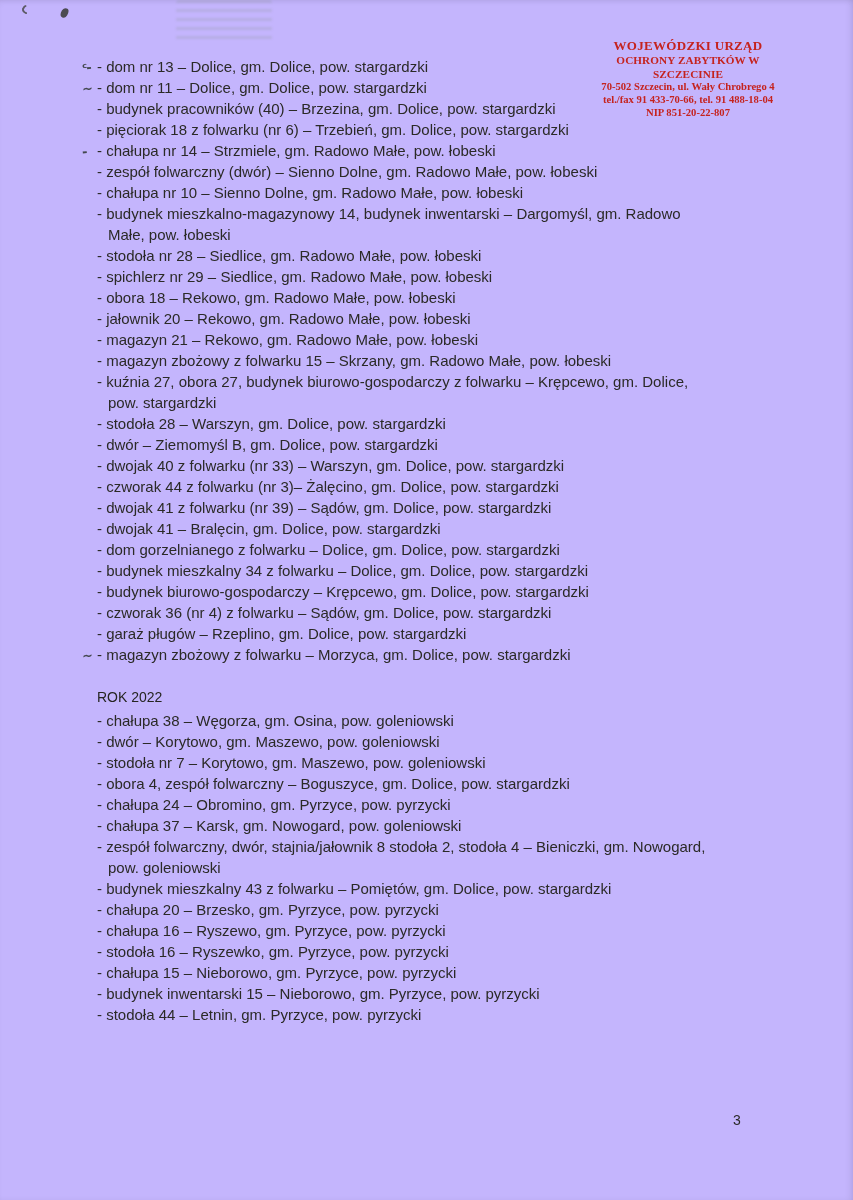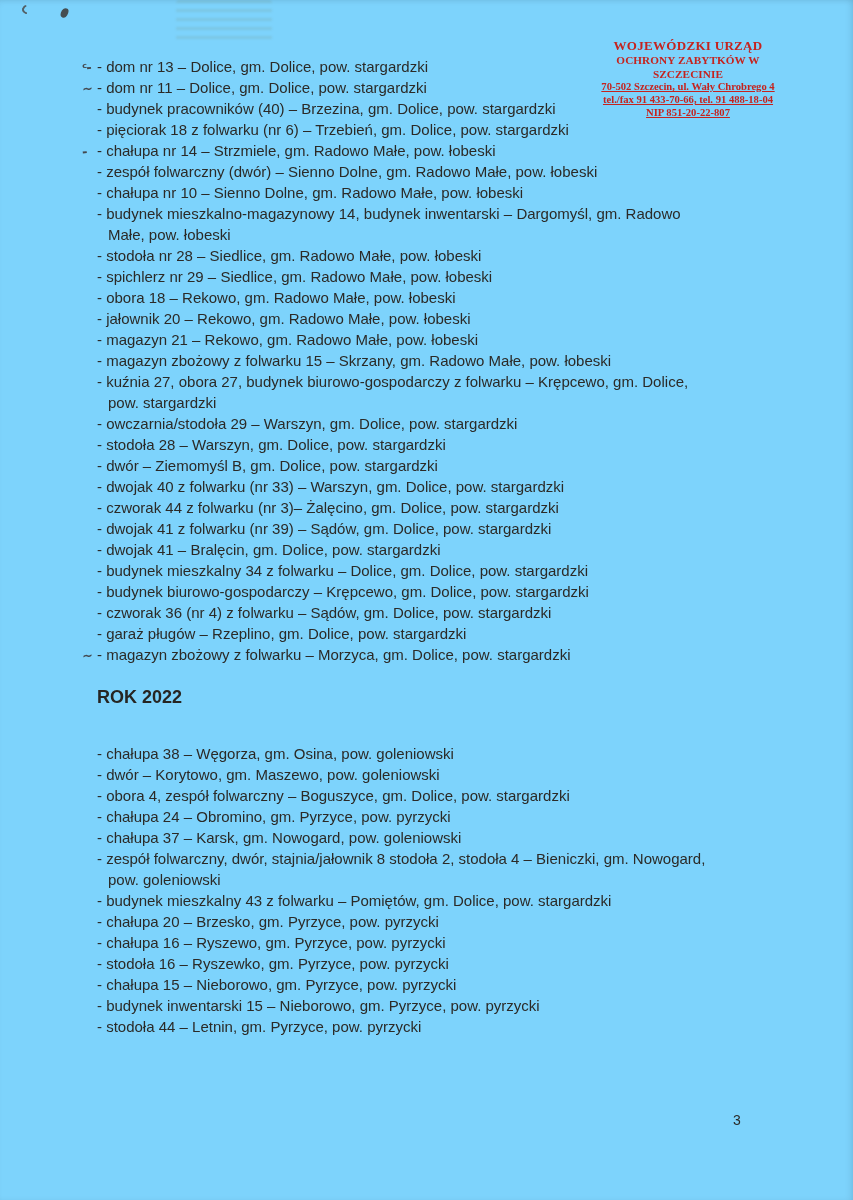--- a/index.html
+++ b/index.html
@@ -4,21 +4,21 @@
 <style>
   * { margin:0; padding:0; box-sizing:border-box; }
   html,body { width:853px; height:1200px; }
   body {
     font-family:"Liberation Sans", sans-serif;
     background:#e9e9e7;
   }
   .page {
     position:relative;
     width:853px; height:1200px;
-    background:#7dd3fc;
+    background:#c4b5fd;
     overflow:hidden;
     box-shadow: inset -4px 0 8px -4px rgba(0,0,0,.14), inset 0 4px 7px -4px rgba(0,0,0,.10);
   }
 
   
   .pen-a {
     position:absolute; left:22px; top:5px; width:9px; height:9px;
     border:2px solid #4c4c4c; border-radius:50%;
     border-right-color:transparent; border-top-color:transparent;
     transform:rotate(40deg); opacity:.85;
@@ -38,21 +38,21 @@
 
   
   .stamp {
     position:absolute; left:580px; top:38px; width:216px;
     text-align:center; color:#c5231e;
     font-family:"Liberation Serif", serif;
     font-weight:700; line-height:1.22;
   }
   .stamp .l1 { font-size:13px; letter-spacing:.3px; }
   .stamp .l2 { font-size:11.2px; letter-spacing:.1px; }
-  .stamp .l3, .stamp .l4, .stamp .l5 { font-size:10.6px; font-weight:700;text-decoration:underline; }
+  .stamp .l3, .stamp .l4, .stamp .l5 { font-size:10.6px; font-weight:700; }
 
   
   .content {
     position:absolute; left:97px; top:56px; width:622px;
     color:#2b2a27;
   }
   .item-list { list-style:none; width:620px; }
   .row {
     position:relative;
     font-size:15px; line-height:21px;
@@ -61,22 +61,22 @@
   .mark {
     position:absolute; left:-15px; top:1px;
     text-indent:0;
     font-family:"DejaVu Sans", sans-serif;
     font-size:13px; font-weight:700;
     color:#43484e;
     transform:rotate(-6deg);
     letter-spacing:-1px;
   }
   .rok {
-    font-size:18px; font-weight:700; line-height:21px;
-    margin-top:22px; margin-bottom:35px;
+    font-size:14px; font-weight:400; line-height:21px;
+    margin-top:22px; margin-bottom:2px;
     color:#262522;
   }
   .page-number {
     position:absolute; left:733px; top:1112px;
     font-size:14px; color:#2b2a27;
   }
 </style>
 </head>
 <body>
 
@@ -166,24 +166,20 @@
         <li class="row">
           <span class="mark"></span>
           <span>- magazyn zbożowy z folwarku 15 – Skrzany, gm. Radowo Małe, pow. łobeski</span>
         </li>
 
         <li class="row">
           <span class="mark"></span>
           <span>- kuźnia 27, obora 27, budynek biurowo-gospodarczy z folwarku – Krępcewo, gm. Dolice, pow. stargardzki</span>
         </li>
 
-        <li class="row">
-          <span class="mark"></span>
-          <span>- owczarnia/stodoła 29 – Warszyn, gm. Dolice, pow. stargardzki</span>
-        </li>
 
         <li class="row">
           <span class="mark"></span>
           <span>- stodoła 28 – Warszyn, gm. Dolice, pow. stargardzki</span>
         </li>
 
 
         <li class="row">
           <span class="mark"></span>
           <span>- dwór – Ziemomyśl B, gm. Dolice, pow. stargardzki</span>
@@ -202,20 +198,24 @@
         <li class="row">
           <span class="mark"></span>
           <span>- dwojak 41 z folwarku (nr 39) – Sądów, gm. Dolice, pow. stargardzki</span>
         </li>
 
         <li class="row">
           <span class="mark"></span>
           <span>- dwojak 41 – Bralęcin, gm. Dolice, pow. stargardzki</span>
         </li>
 
+        <li class="row">
+          <span class="mark"></span>
+          <span>- dom gorzelnianego z folwarku – Dolice, gm. Dolice, pow. stargardzki</span>
+        </li>
 
         <li class="row">
           <span class="mark"></span>
           <span>- budynek mieszkalny 34 z folwarku – Dolice, gm. Dolice, pow. stargardzki</span>
         </li>
 
         <li class="row">
           <span class="mark"></span>
           <span>- budynek biurowo-gospodarczy – Krępcewo, gm. Dolice, pow. stargardzki</span>
         </li>
@@ -243,20 +243,24 @@
         <li class="row">
           <span class="mark"></span>
           <span>- chałupa 38 – Węgorza, gm. Osina, pow. goleniowski</span>
         </li>
 
         <li class="row">
           <span class="mark"></span>
           <span>- dwór – Korytowo, gm. Maszewo, pow. goleniowski</span>
         </li>
 
+        <li class="row">
+          <span class="mark"></span>
+          <span>- stodoła nr 7 – Korytowo, gm. Maszewo, pow. goleniowski</span>
+        </li>
 
         <li class="row">
           <span class="mark"></span>
           <span>- obora 4, zespół folwarczny – Boguszyce, gm. Dolice, pow. stargardzki</span>
         </li>
 
         <li class="row">
           <span class="mark"></span>
           <span>- chałupa 24 – Obromino, gm. Pyrzyce, pow. pyrzycki</span>
         </li>

